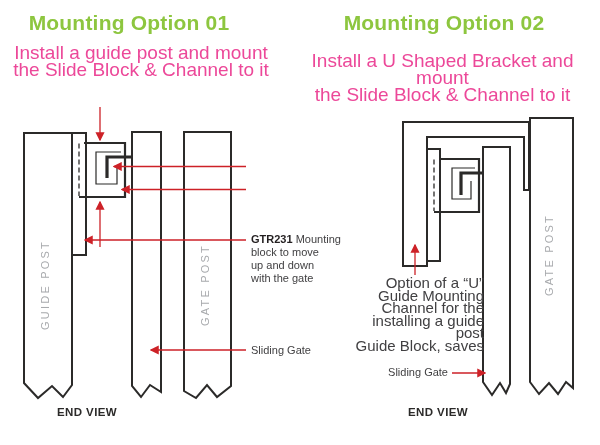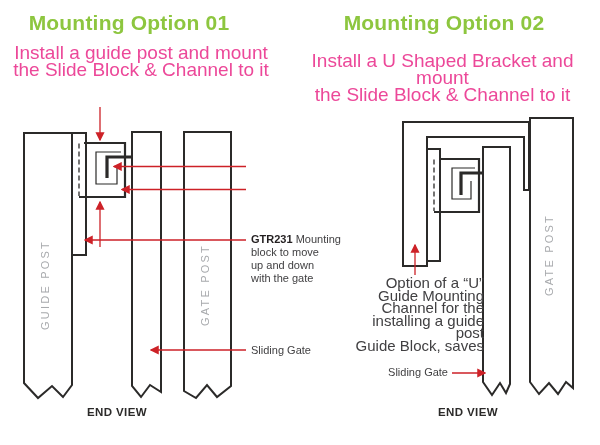--- a/index.html
+++ b/index.html
@@ -3,21 +3,21 @@
 <meta charset="utf-8">
 <style>
   html,body{margin:0;padding:0;background:#fff;}
   .stage{position:relative;width:600px;height:445px;background:#ffffff;overflow:hidden;
          font-family:"Liberation Sans",sans-serif;}
   .art{position:absolute;left:0;top:0;}
   .title{position:absolute;font-size:21px;font-weight:700;color:#8dc63f;text-align:center;letter-spacing:.2px;}
   .subtitle{position:absolute;font-size:19px;line-height:17px;color:#ec4899;text-align:center;}
   .vlabel{position:absolute;width:120px;height:16px;text-align:center;font-size:11px;font-weight:500;
           letter-spacing:2.2px;color:#a8aaad;transform:rotate(-90deg);white-space:nowrap;}
-  .endview{position:absolute;width:120px;text-align:center;font-size:11.5px;font-weight:700;
+  .endview{position:absolute;width:120px;text-align:left;font-size:11.5px;font-weight:700;
            letter-spacing:.4px;color:#2b2a29;}
   .ann{position:absolute;left:251px;font-size:11px;line-height:13px;color:#414042;}
   .ann b{font-weight:700;color:#231f20;}
   .note{position:absolute;font-size:15px;line-height:12.6px;color:#414042;text-align:right;}
   .sg-label{position:absolute;font-size:11px;color:#414042;}
 </style>
 </head>
 <body>
 
 <div class="stage">

